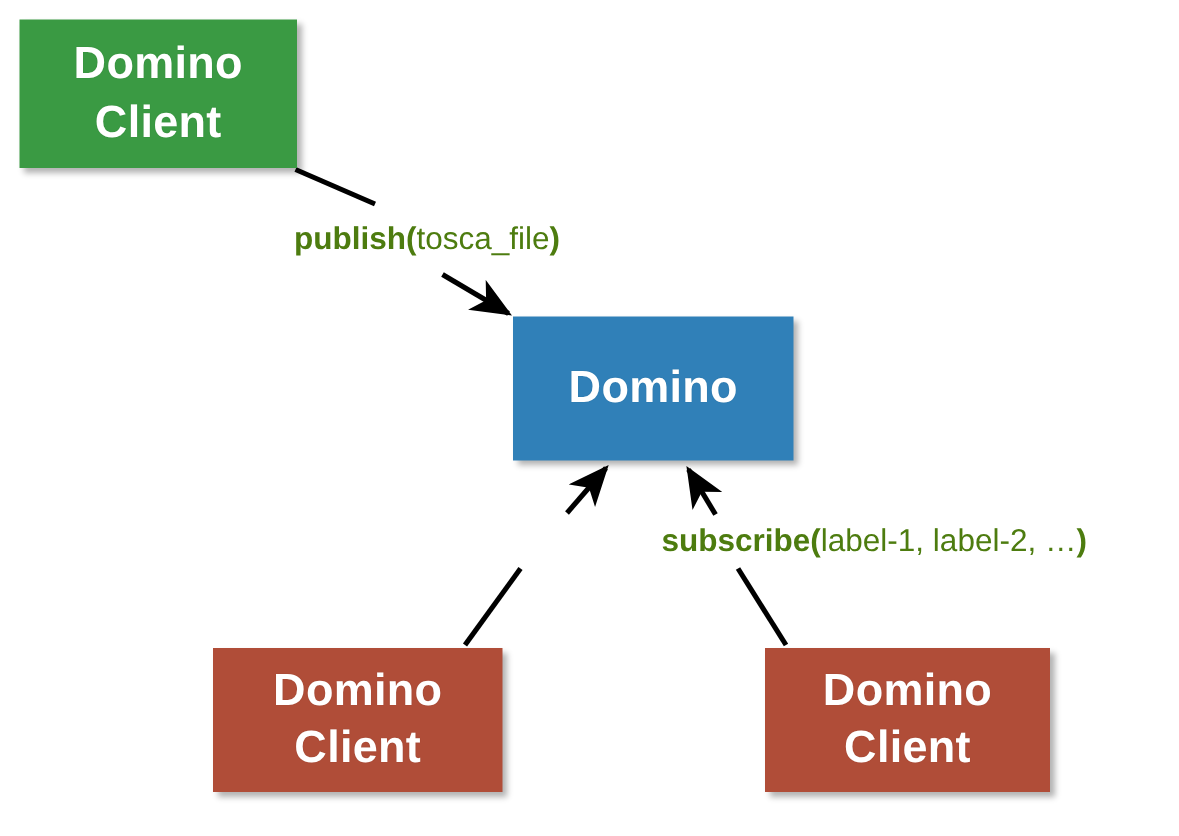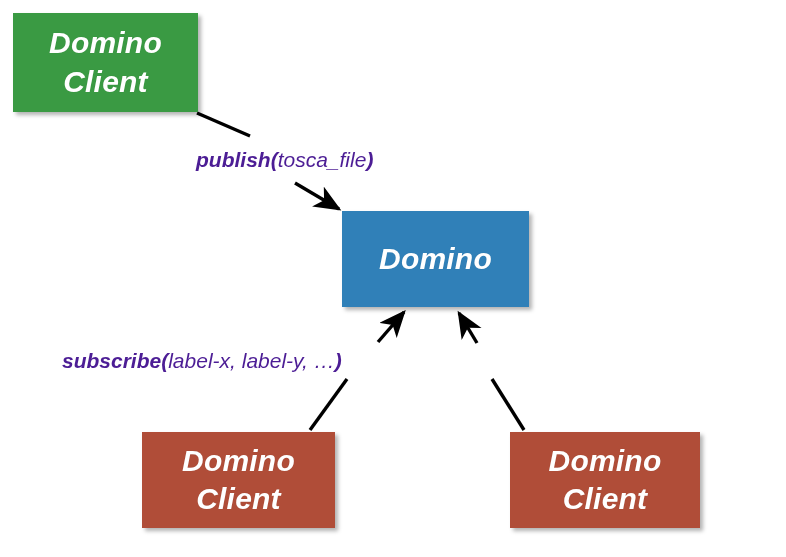--- a/index.html
+++ b/index.html
@@ -10,21 +10,20 @@
   }
   body {
     font-family: "Liberation Sans", sans-serif;
   }
   #stage {
     position: relative;
     width: 786px;
     height: 557px;
     background: #ffffff;
     overflow: hidden;
-    font-style: italic;
   }
   .node {
     position: absolute;
     display: flex;
     flex-direction: column;
     align-items: center;
     justify-content: center;
     box-sizing: border-box;
     color: #ffffff;
     font-weight: bold;
@@ -35,21 +34,21 @@
     box-shadow: 3px 3px 4px rgba(0,0,0,0.30);
     text-shadow: 0 0 1px rgba(0,0,0,0.12);
   }
   .node .line {
     display: block;
     white-space: nowrap;
   }
   .edge-label {
     position: absolute;
     font-size: 21px;
-    color: #4c1d95;
+    color: #4d7c0f;
     white-space: nowrap;
     line-height: 1;
   }
   .edge-label .fn {
     font-weight: bold;
   }
   .edge-label .args {
     font-weight: normal;
   }
   svg.edges {
@@ -105,18 +104,18 @@
 
   <div class="node" style="left:510px; top:432px; width:190px; height:96px; background:#b04d38;">
     <span class="line">Domino</span>
     <span class="line">Client</span>
   </div>
 
   <div class="edge-label" style="left:196px; top:149px;">
     <span class="fn">publish(</span><span class="args">tosca_file</span><span class="fn">)</span>
   </div>
 
-  <div class="edge-label" style="left:62px; top:350px;">
-    <span class="fn">subscribe(</span><span class="args">label-x, label-y, …</span><span class="fn">)</span>
+
+  <div class="edge-label" style="left:441px; top:350px;">
+    <span class="fn">subscribe(</span><span class="args">label-1, label-2, …</span><span class="fn">)</span>
   </div>
-
 
 </div>
 
 </body></html>

